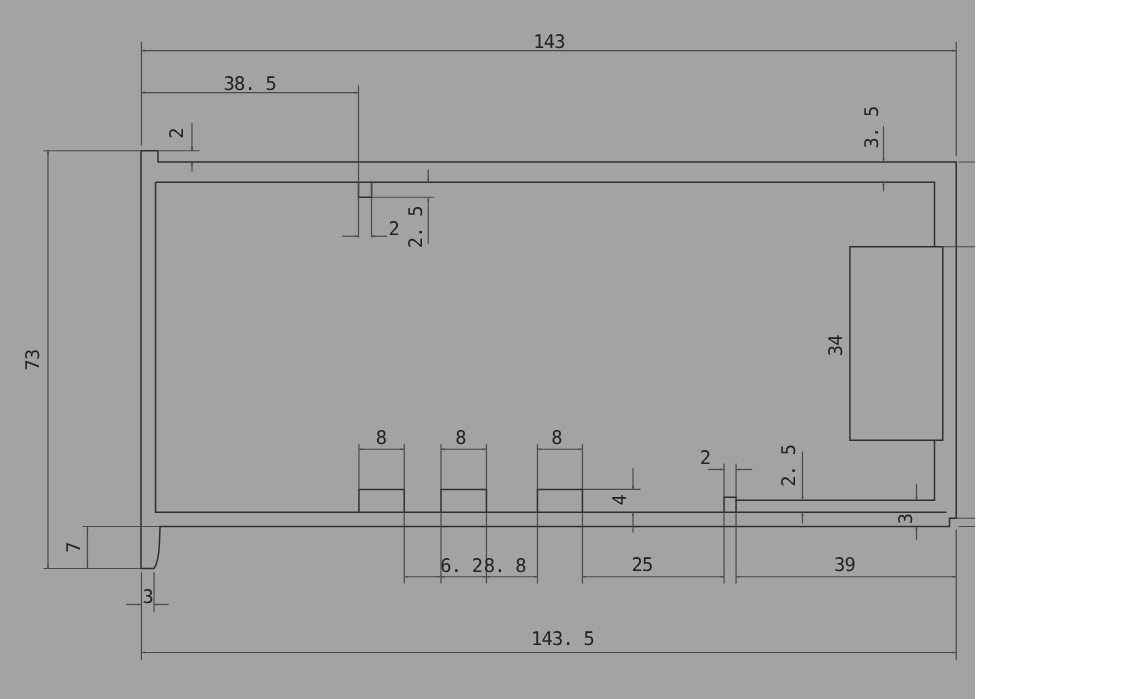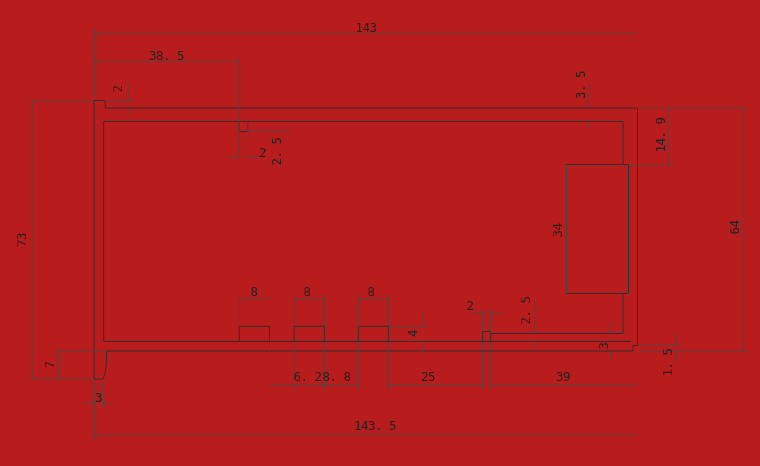--- a/index.html
+++ b/index.html
@@ -1,16 +1,16 @@
 <!DOCTYPE html>
 <html><head>
 <meta charset="utf-8">
 <style>
   html,body{margin:0;padding:0;background:#fff;}
-  .stage{width:760px;height:466px;background:#b91c1c;position:relative;overflow:hidden;}
+  .stage{width:650px;height:466px;background:#a3a3a3;position:relative;overflow:hidden;}
   .geo{stroke:#2f2f2f;stroke-width:1;fill:none;stroke-linejoin:miter;}
   .dim{stroke:#4a4a4a;stroke-width:0.8;fill:none;}
   .dtxt{font-family:"DejaVu Sans Mono",monospace;font-size:12.5px;fill:#222;letter-spacing:-0.5px;}
 </style>
 </head>
 <body>
 
 <div class="stage">
 <svg width="760" height="466" viewBox="0 0 760 466" xmlns="http://www.w3.org/2000/svg">
   <defs>

